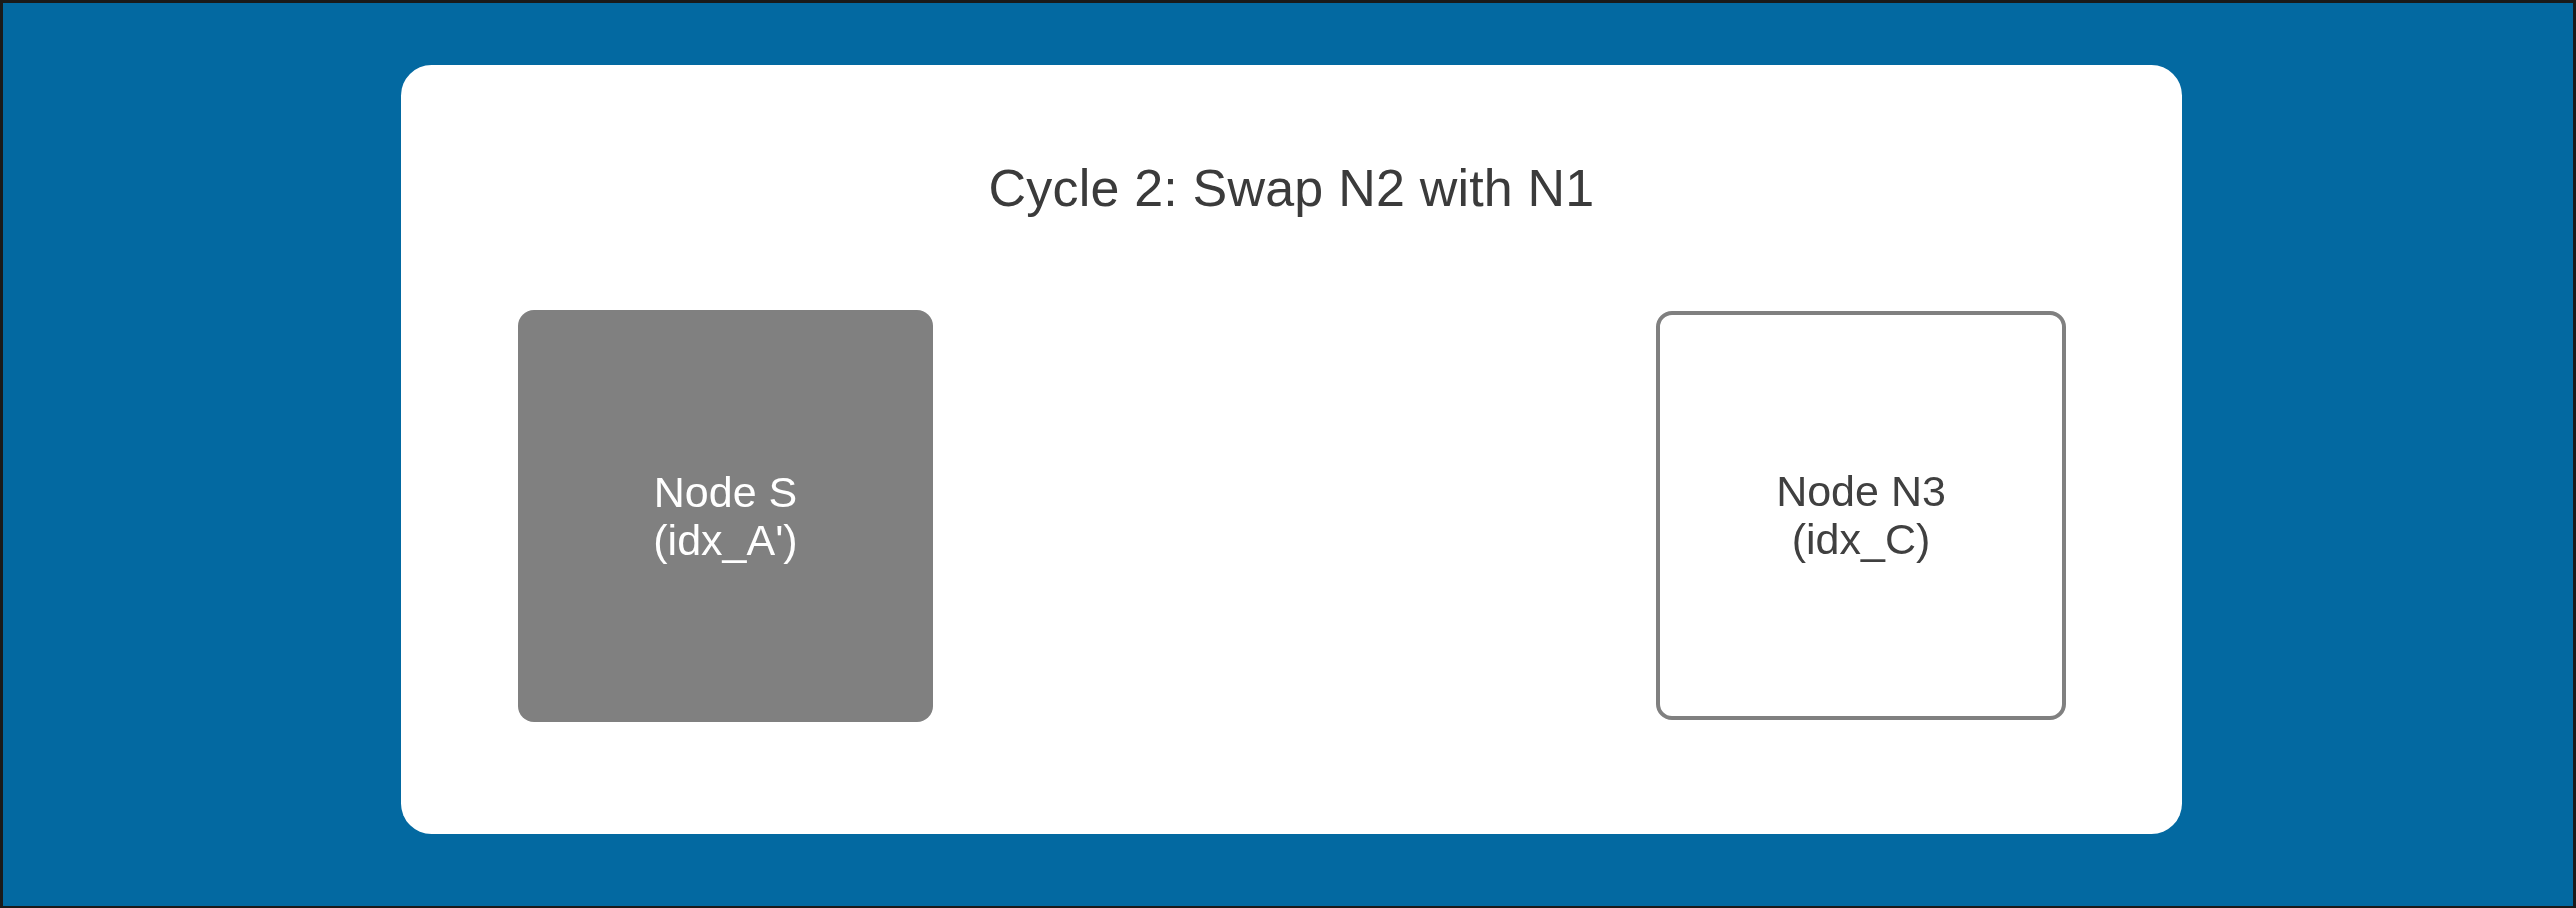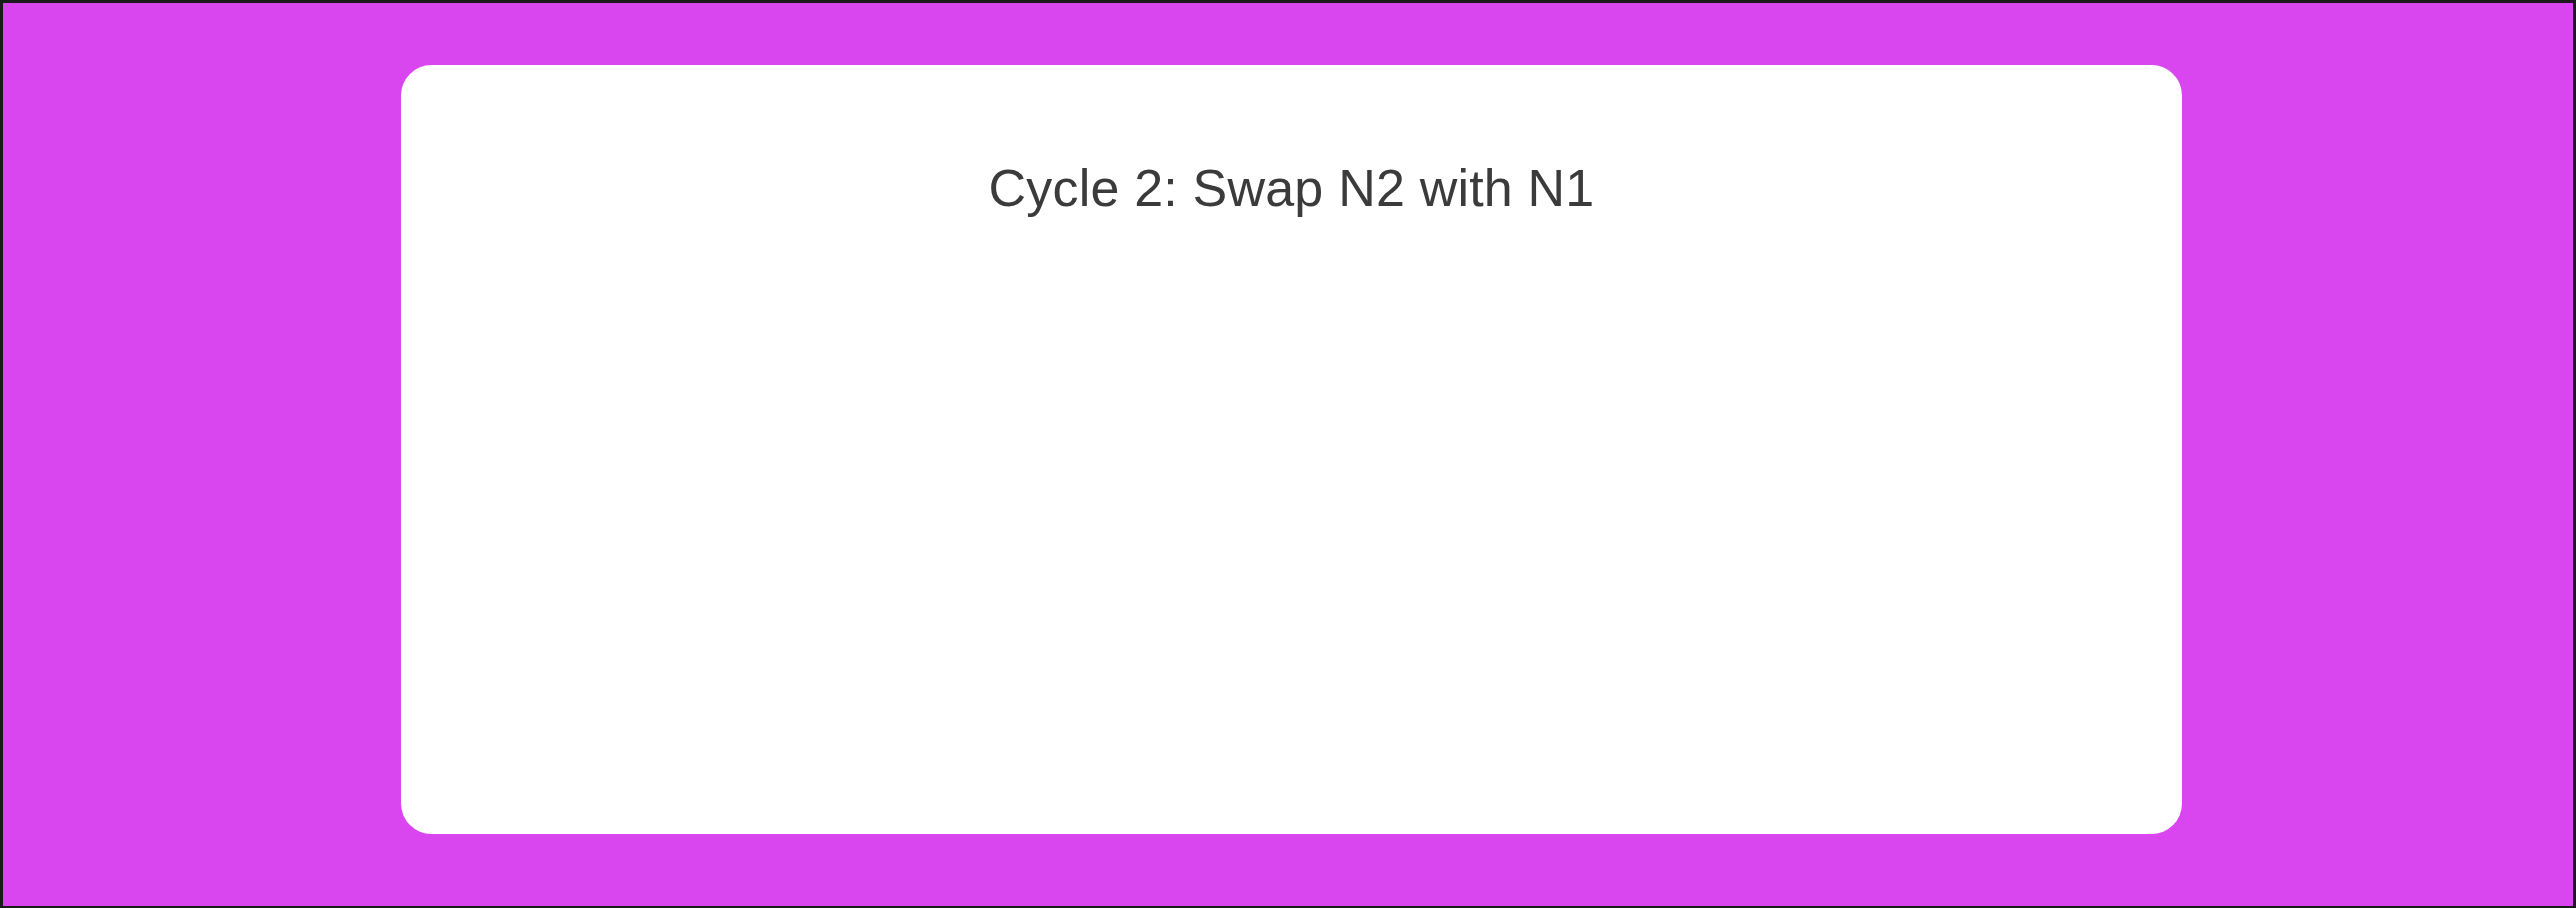--- a/index.html
+++ b/index.html
@@ -9,21 +9,21 @@
   }
   body {
     font-family: "Liberation Sans", sans-serif;
   }
 
   
   #canvas {
     position: relative;
     width: 2576px;
     height: 909px;
-    background: #d946ef;
+    background: #0369a1;
     box-sizing: border-box;
     border: 3.6px solid #1a1a1a;
     overflow: hidden;
     padding-left: 24px;
   }
 
   
   #slide-panel {
     position: absolute;
     left: 398px;
@@ -105,19 +105,27 @@
 <body>
 
 <div id="canvas">
 
   <div id="slide-panel">
 
     <div id="slide-title">Cycle 2: Swap N2 with N1</div>
 
     <div id="node-row">
 
+      <div class="node-box filled">
+        <span class="node-line">Node S</span>
+        <span class="node-line">(idx_A')</span>
+      </div>
 
 
+      <div class="node-box outlined">
+        <span class="node-line">Node N3</span>
+        <span class="node-line">(idx_C)</span>
+      </div>
 
     </div>
   </div>
 </div>
 
 
 </body></html>

